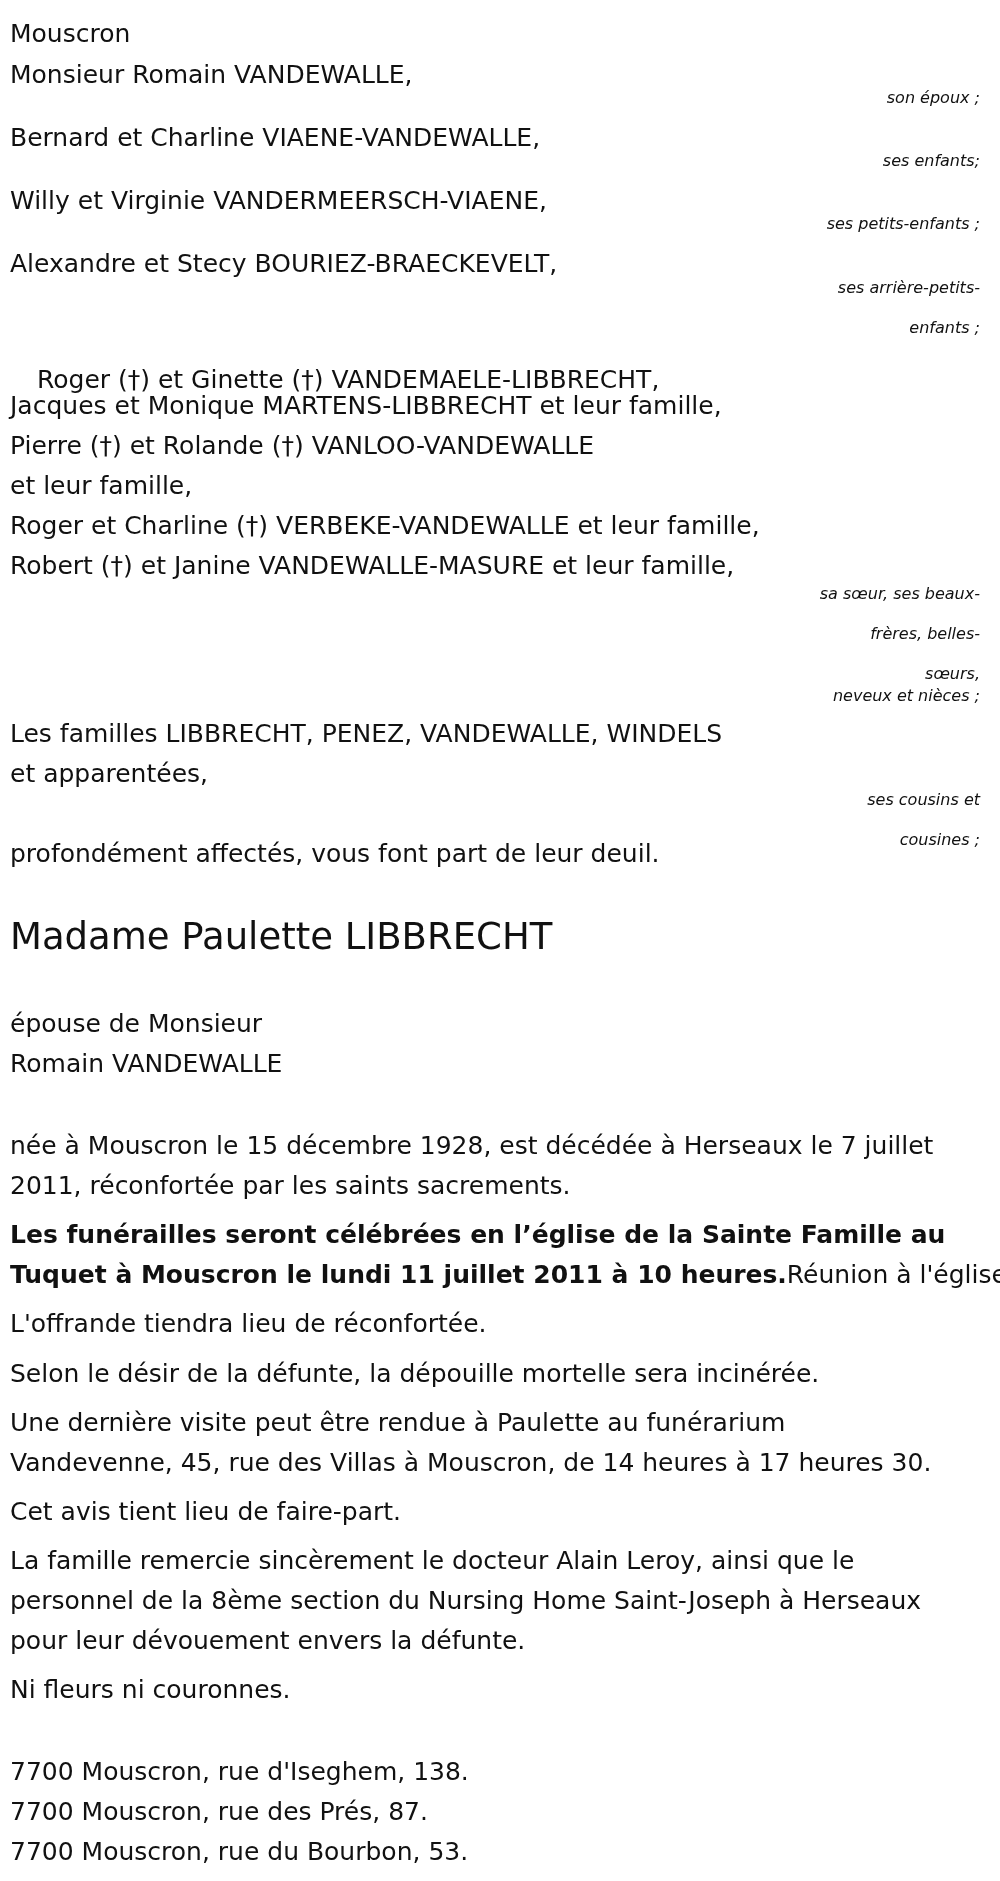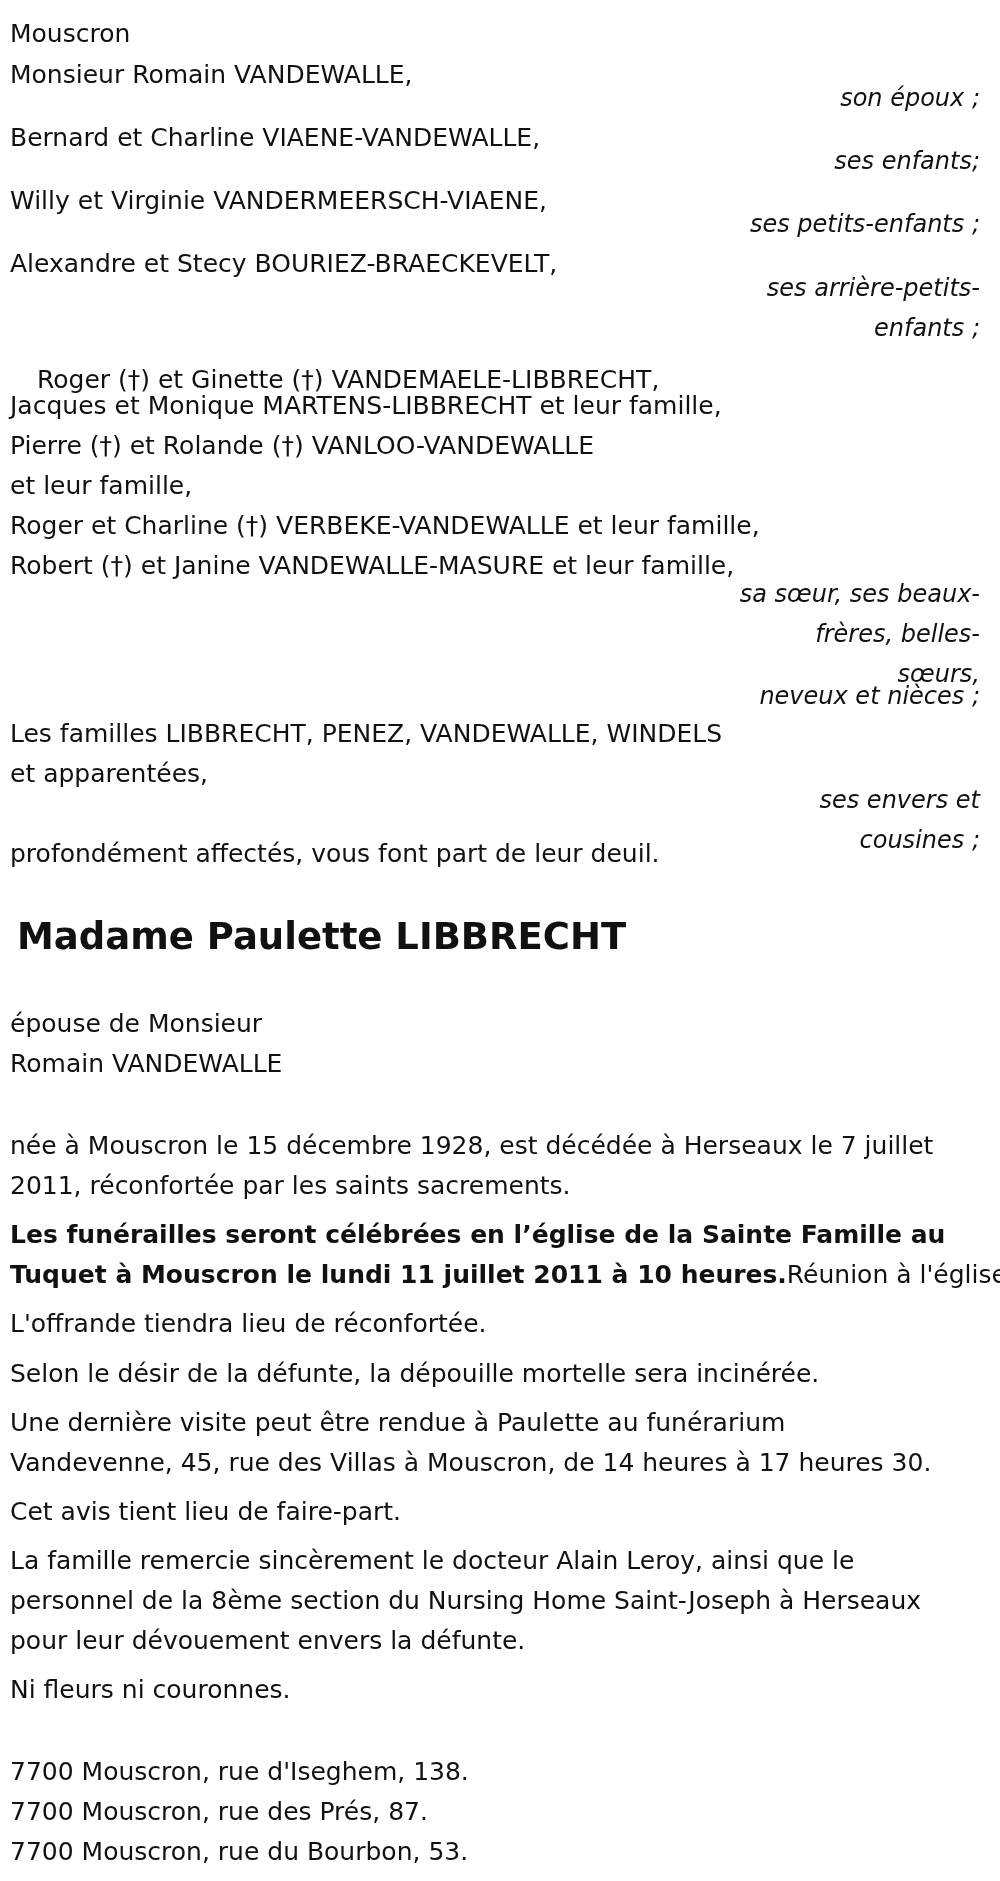--- a/index.html
+++ b/index.html
@@ -23,28 +23,27 @@
       top: 0;
       width: 980px;
     }
     .abs { position: absolute; white-space: nowrap; }
     .rel {
       position: absolute;
       right: 10px;
       text-align: right;
       font-style: italic;
       white-space: nowrap;
-      font-size: 24px;
+      font-size: 16px;
     }
     .bold { font-weight: bold; text-align: center; }
     .title {
-      font-weight: bold;
+      font-weight: normal;
       font-size: 37px;
       line-height: 50px;
-      margin-left: 7px;
     }
   </style>
 </head>
 <body>
 
 <div class="page">
 
   <div class="abs" style="top:6px;margin-top:8px;">Mouscron</div>
 
   <div class="abs" style="top:55px;">Monsieur Romain VANDEWALLE,</div>
@@ -66,21 +65,21 @@
   <div class="abs" style="top:466px;">et leur famille,</div>
   <div class="abs" style="top:506px;">Roger et Charline (†) VERBEKE-VANDEWALLE et leur famille,</div>
   <div class="abs" style="top:546px;">Robert (†) et Janine VANDEWALLE-MASURE et leur famille,</div>
   <div class="rel" style="top:574px;">sa sœur, ses beaux-</div>
   <div class="rel" style="top:614px;">frères, belles-</div>
   <div class="rel" style="top:654px;">sœurs,</div>
   <div class="rel" style="top:676px;">neveux et nièces ;</div>
 
   <div class="abs" style="top:714px;">Les familles LIBBRECHT, PENEZ, VANDEWALLE, WINDELS</div>
   <div class="abs" style="top:754px;">et apparentées,</div>
-  <div class="rel" style="top:780px;">ses envers et</div>
+  <div class="rel" style="top:780px;">ses cousins et</div>
   <div class="rel" style="top:820px;">cousines ;</div>
 
   <div class="abs" style="top:834px;">profondément affectés, vous font part de leur deuil.</div>
 
   <div class="abs title" style="top:912px;">Madame Paulette LIBBRECHT</div>
 
   <div class="abs" style="top:1004px;">épouse de Monsieur</div>
   <div class="abs" style="top:1044px;">Romain VANDEWALLE</div>
 
   <div class="abs" style="top:1126px;">née à Mouscron le 15 décembre 1928, est décédée à Herseaux le 7 juillet</div>

